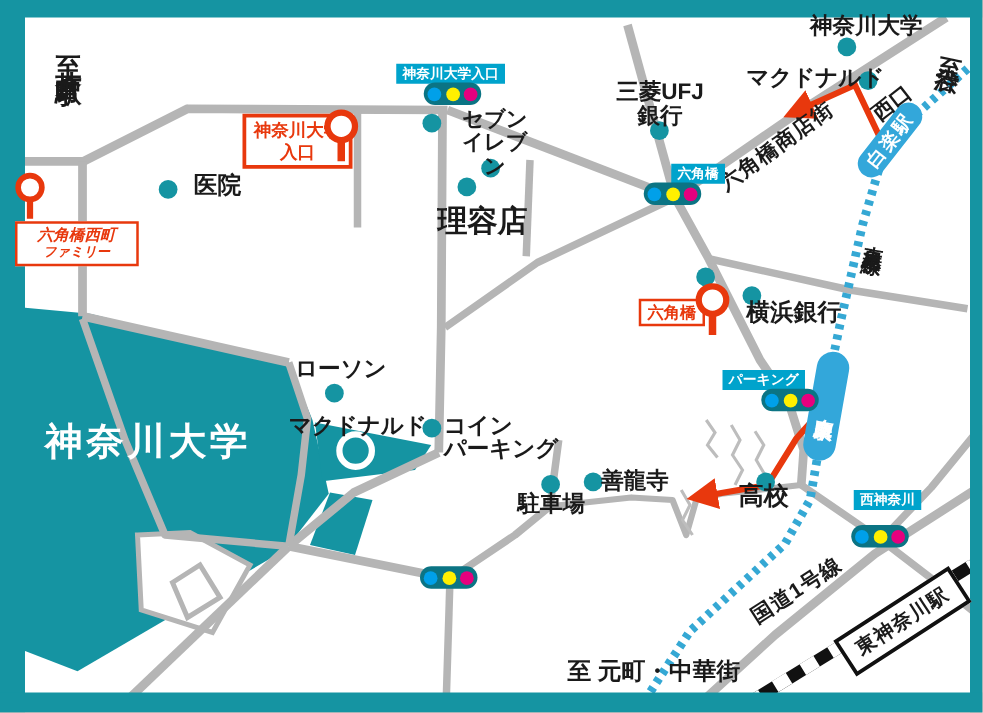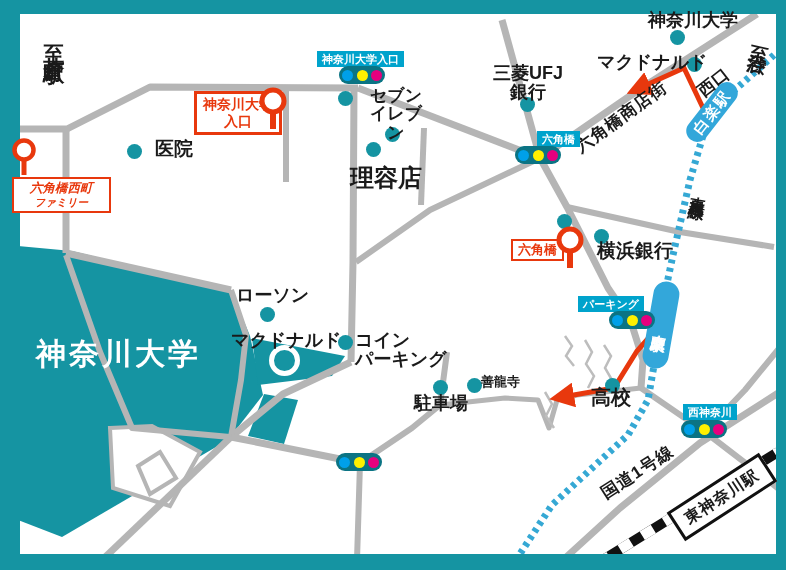--- a/index.html
+++ b/index.html
@@ -93,20 +93,21 @@
 
   <div class="frame" style="left:0;top:0;width:786px;height:14px;"></div>
   <div class="frame" style="left:0;top:0;width:20px;height:570px;"></div>
   <div class="frame" style="left:776px;top:0;width:10px;height:570px;"></div>
   <div class="frame" style="left:0;top:554px;width:786px;height:16px;"></div>
 
   <div class="lbl" style="left:36px;top:338px;font-size:30px;color:#fff;letter-spacing:3px;">神奈川大学</div>
 
   <div class="lbl vert" style="left:42px;top:28px;font-size:21px;letter-spacing:3px;">至 片倉町駅</div>
   <div class="lbl vert" style="left:752px;top:32px;font-size:19px;letter-spacing:1px;transform:rotate(12deg);">至 渋谷</div>
+  <div class="lbl" style="left:454px;top:528px;font-size:19px;">至 元町・中華街</div>
   <div class="lbl" style="left:697px;top:74px;font-size:17px;transform:rotate(-38deg);">西口</div>
 
   <div class="lbl" style="left:578px;top:140px;font-size:17px;letter-spacing:1px;transform:rotate(-36deg);transform-origin:0 50%;">六角橋商店街</div>
   <div class="lbl vert" style="left:692px;top:184px;font-size:16px;letter-spacing:2px;transform:rotate(10deg);">東急東横線</div>
   <div class="lbl" style="left:603px;top:486px;font-size:17px;letter-spacing:1px;transform:rotate(-33deg);transform-origin:0 50%;">国道1号線</div>
 
   <div class="pill" style="left:677px;top:101px;width:70px;height:22px;border-radius:11px;font-size:15px;letter-spacing:2px;transform:rotate(-52deg);">
     <span>白楽駅</span>
   </div>
   <div class="pill vert" style="left:648px;top:281px;width:26px;height:88px;border-radius:13px;font-size:15px;letter-spacing:1px;transform:rotate(10deg);">
@@ -137,21 +138,21 @@
     <rect x="12" y="26" width="6" height="16" fill="#E8380D"></rect>
   </svg>
   <svg class="pin" style="left:555px;top:226px;" width="30" height="44">
     <circle cx="15" cy="14" r="11" fill="#fff" stroke="#E8380D" stroke-width="5"></circle>
     <rect x="12" y="26" width="6" height="16" fill="#E8380D"></rect>
   </svg>
 
   <div class="slabel" style="left:317px;top:51px;">神奈川大学入口</div>
   <div class="slabel" style="left:537px;top:131px;">六角橋</div>
   <div class="slabel" style="left:578px;top:296px;">パーキング</div>
-  <div class="slabel" style="left:683px;top:404px;">西神奈川</div>
+  <div class="slabel" style="left:683px;top:392px;">西神奈川</div>
 
   <div class="signal" style="left:339px;top:66px;">
     <i class="sig-b"></i>
       <i class="sig-y"></i>
       <i class="sig-m"></i>
   </div>
   <div class="signal" style="left:515px;top:146px;">
     <i class="sig-b"></i>
       <i class="sig-y"></i>
       <i class="sig-m"></i>
@@ -195,16 +196,16 @@
   <div class="lbl" style="left:478px;top:64px;width:100px;font-size:18px;text-align:center;">三菱UFJ
 銀行</div>
   <div class="lbl" style="left:648px;top:11px;font-size:18px;">神奈川大学</div>
   <div class="lbl" style="left:597px;top:53px;font-size:18px;">マクドナルド</div>
   <div class="lbl" style="left:597px;top:241px;font-size:19px;">横浜銀行</div>
   <div class="lbl" style="left:236px;top:286px;font-size:18px;">ローソン</div>
   <div class="lbl" style="left:231px;top:331px;font-size:18px;">マクドナルド</div>
   <div class="lbl" style="left:355px;top:331px;font-size:18px;">コイン
 パーキング</div>
   <div class="lbl" style="left:414px;top:394px;font-size:18px;">駐車場</div>
-  <div class="lbl" style="left:481px;top:375px;font-size:13px;">善龍寺</div>
+  <div class="lbl" style="left:481px;top:375px;font-size:18px;">善龍寺</div>
   <div class="lbl" style="left:591px;top:387px;font-size:20px;">高校</div>
 
 </div>
 
 </body></html>

